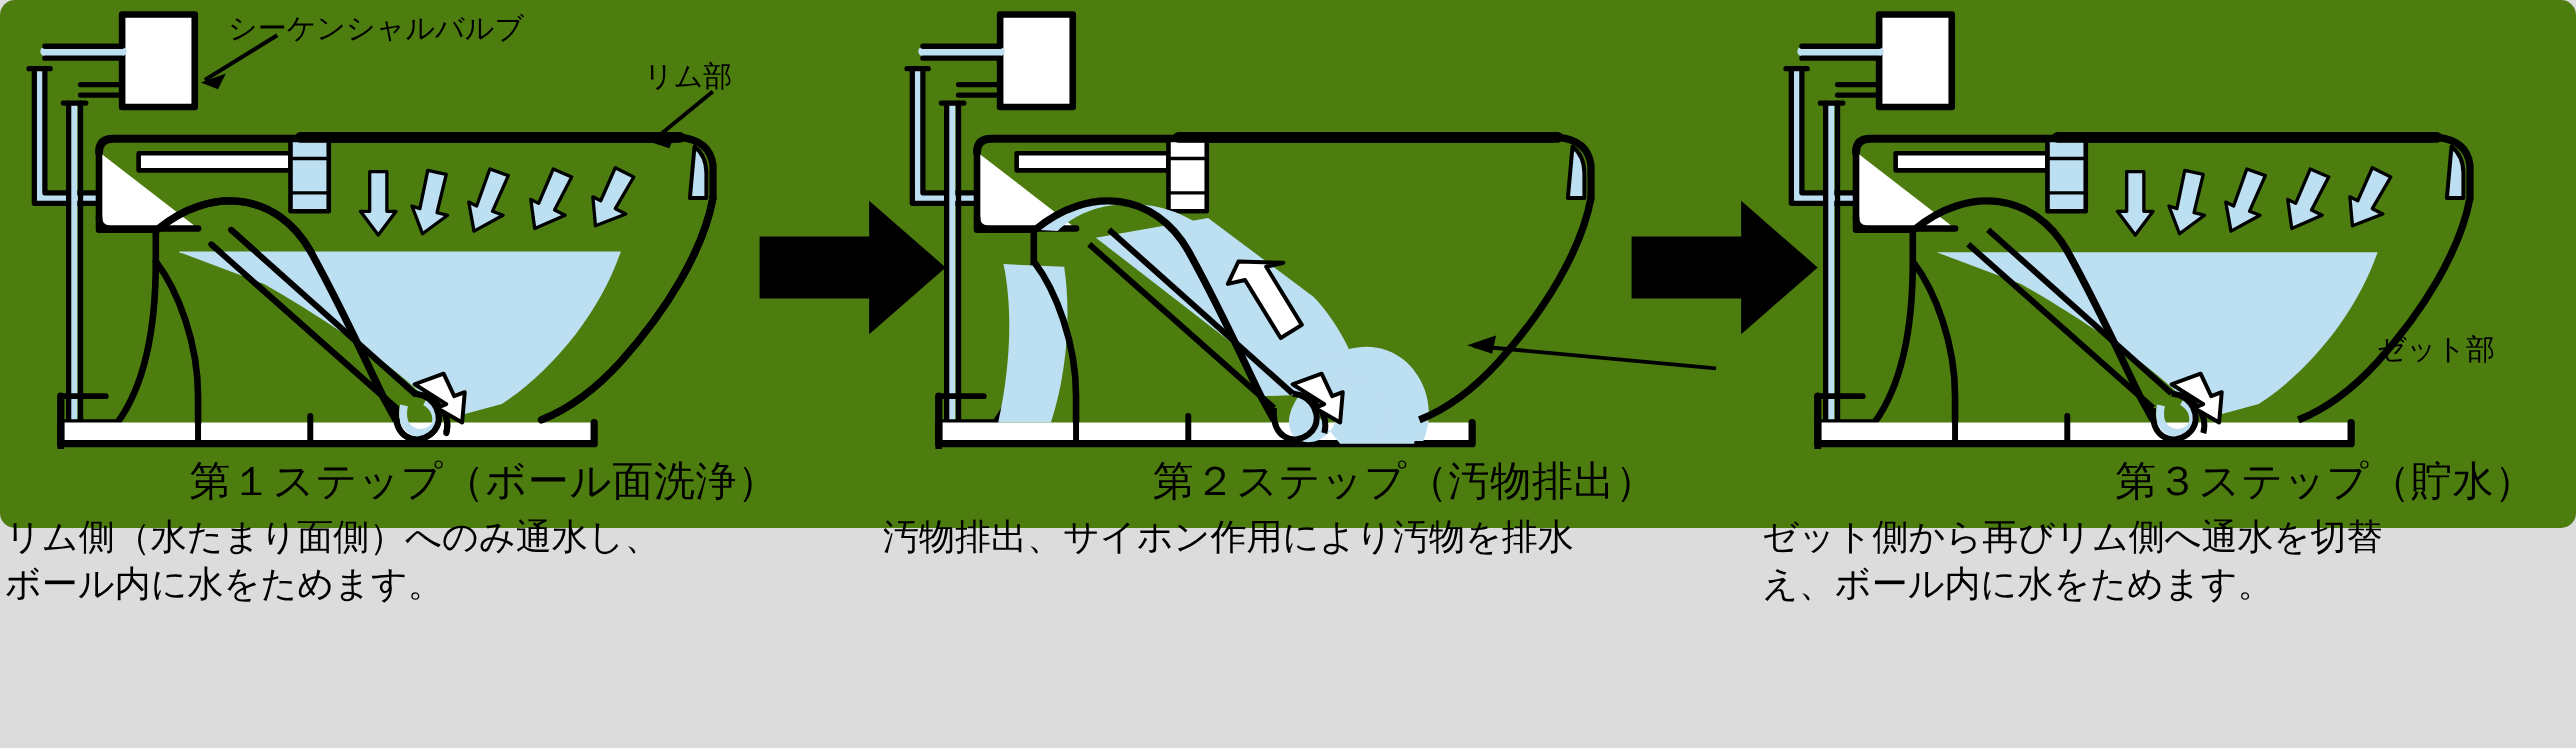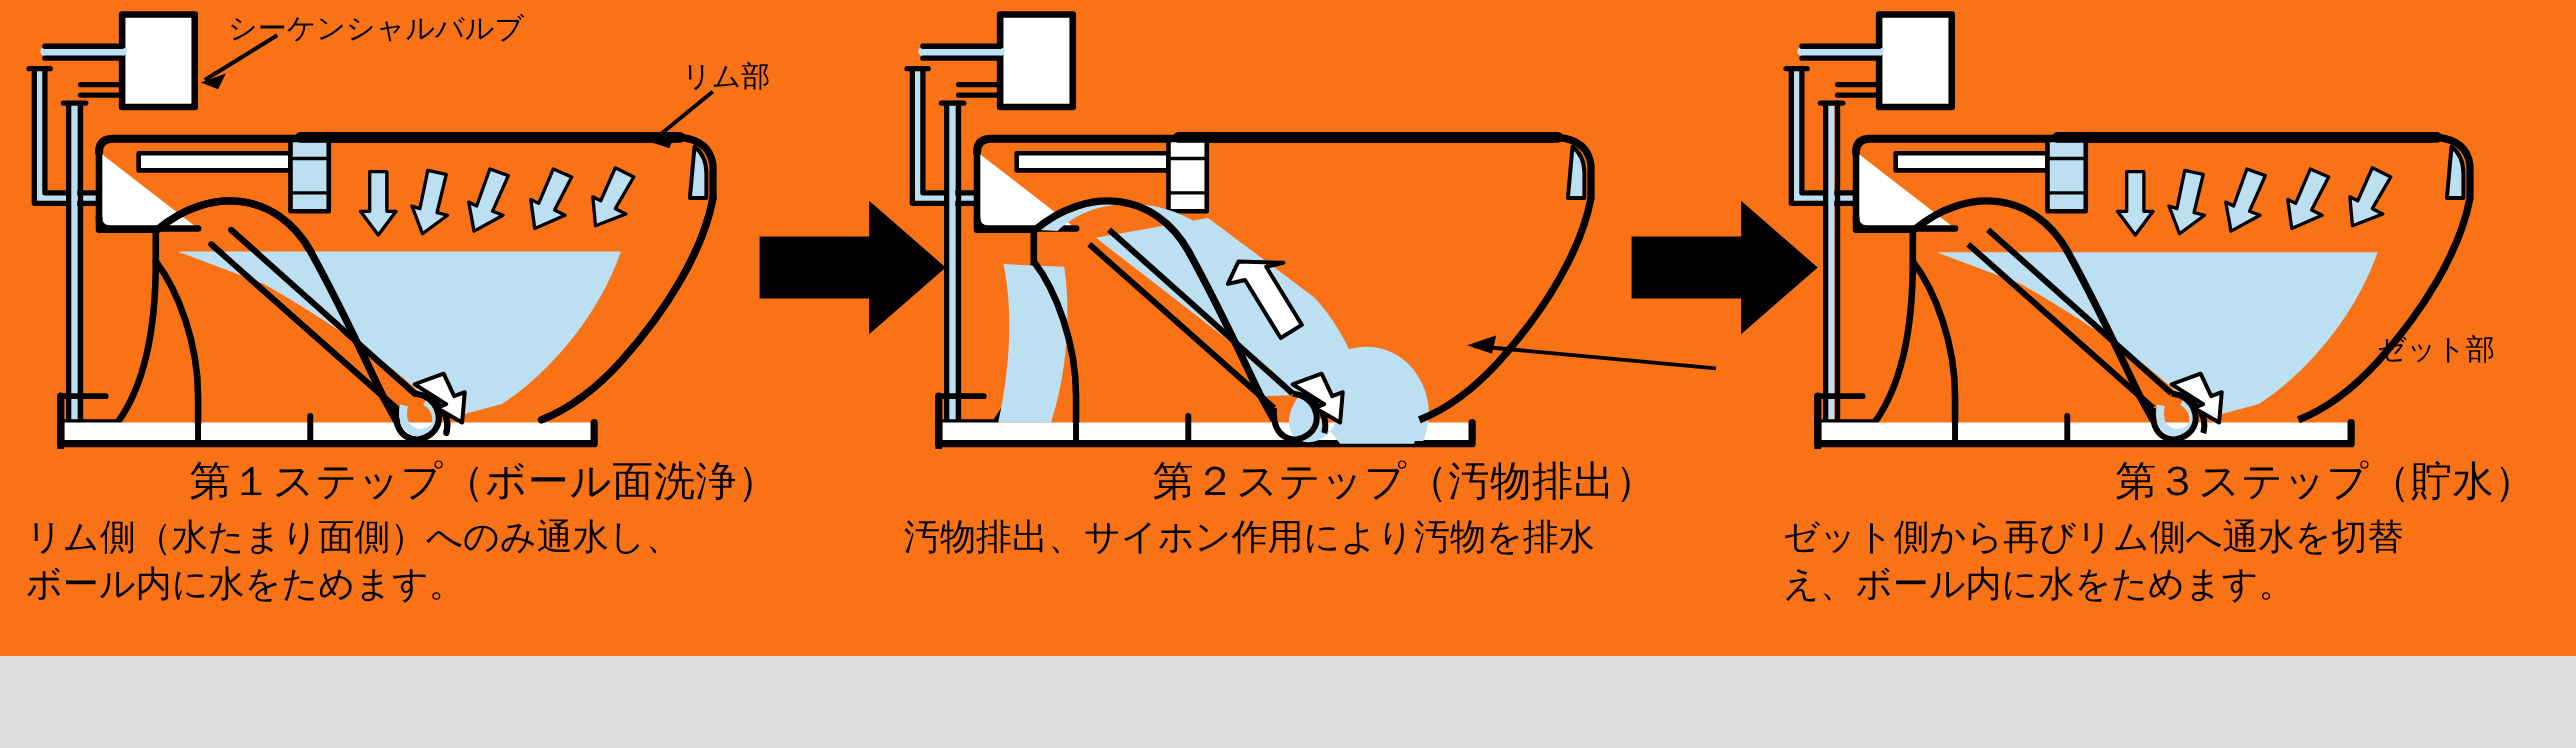--- a/index.html
+++ b/index.html
@@ -11,22 +11,23 @@
     width: 2576px;
     height: 748px;
     font-family: "Liberation Sans", "DejaVu Sans", sans-serif;
     overflow: hidden;
     position: relative;
   }
 
   #stage {
     position: relative;
     width: 2576px;
-    height: 656px;
-    background: #f97316;
+    height: 528px;
+    background: #4d7c0f;
+    border-radius: 15px;
   }
 
   .panel {
     position: absolute;
     top: 0;
     width: 779px;
     height: 748px;
   }
   #panel-1 { left: 0px; }
   #panel-2 { left: 878px; }
@@ -63,34 +64,34 @@
     letter-spacing: 0.7px;
     white-space: nowrap;
     font-weight: 400;
   }
   .step-body {
     margin-top: 5.3px;
     font-size: 36px;
     line-height: 1.32;
     letter-spacing: 0px;
     text-align: left;
-    padding-left: 26px;
+    padding-left: 5px;
     font-weight: 400;
   }
   .step-body .ln { display: block; white-space: nowrap; }
 
   .callout {
     position: absolute;
     font-size: 29px;
     color: #000;
     white-space: nowrap;
     font-weight: 400;
   }
   #callout-sequential-valve { left: 228px; top: 9.2px; }
-  #callout-rim { left: 644px; top: 57px; margin-left: 38px; }
+  #callout-rim { left: 644px; top: 57px; }
   #callout-jet { left: 1499px; top: 330px; }
 
   svg { display: block; }
 </style>
 </head>
 <body>
 
 <div id="stage">
 
   <div class="panel" id="panel-1">

